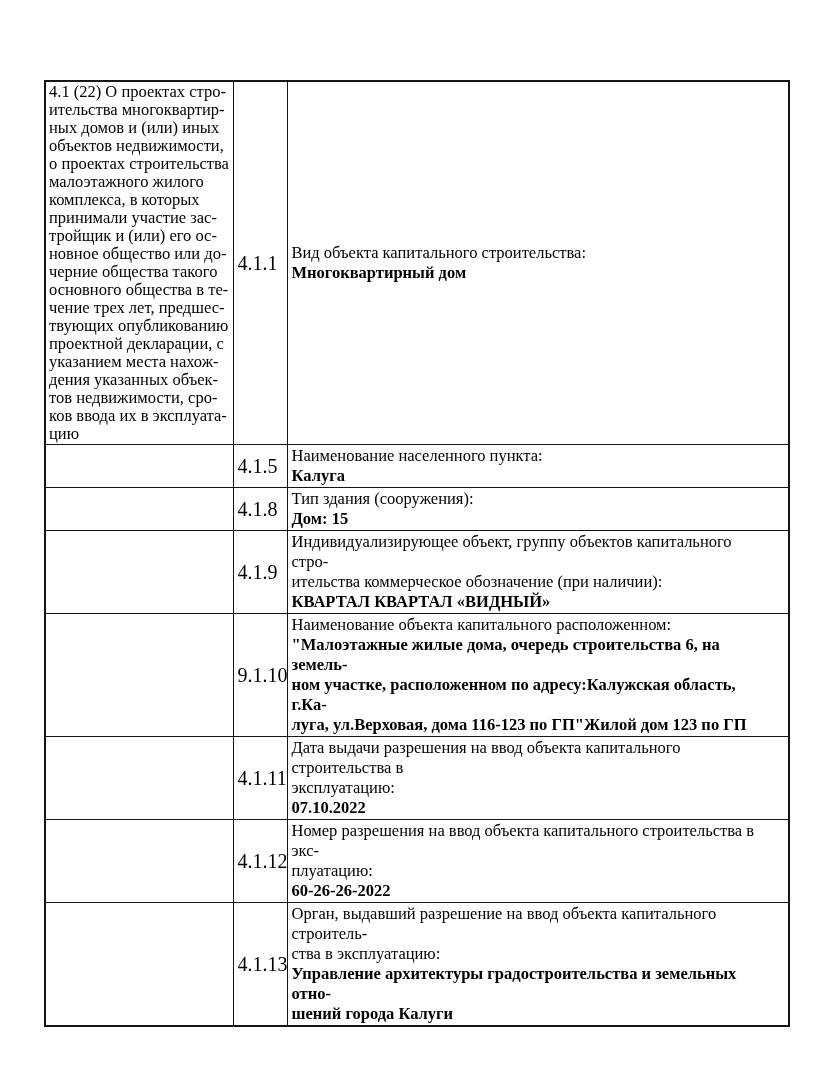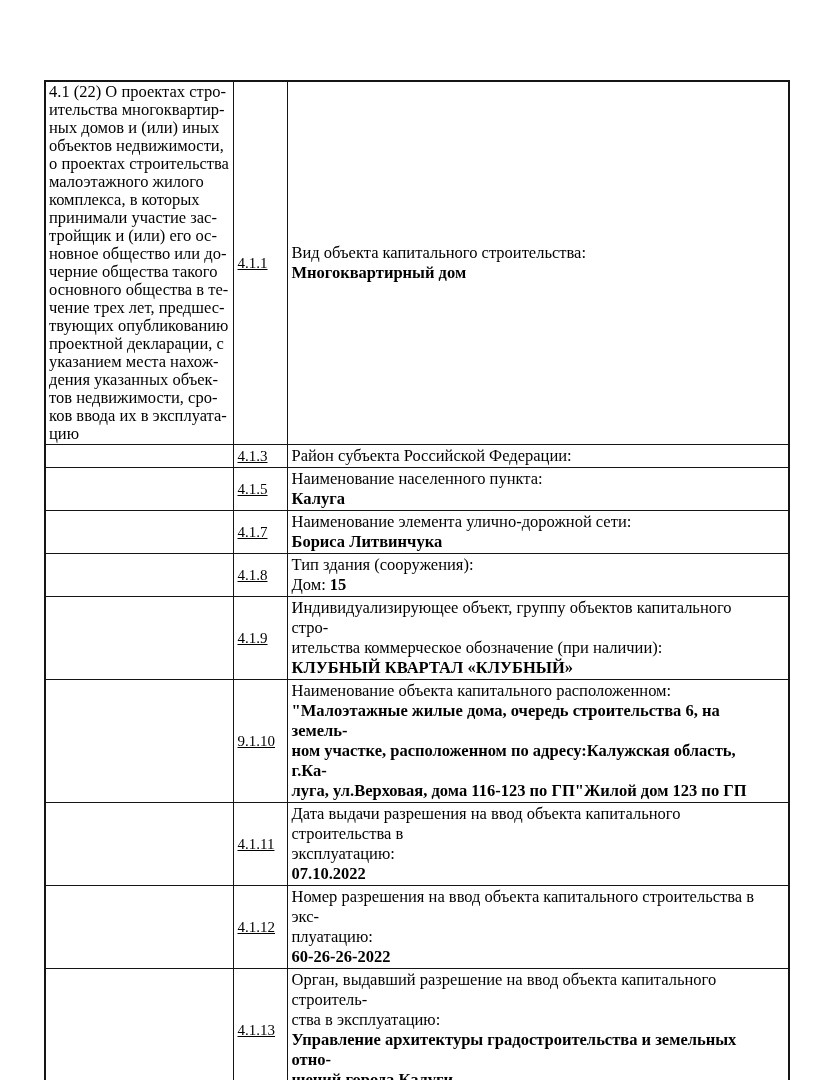--- a/index.html
+++ b/index.html
@@ -35,40 +35,39 @@
     font-size: 16.5px;
     line-height: 18px;
     padding: 1px 2px 1px 3px;
   }
   .desc-text {
     white-space: pre-line;
   }
   td.col-num {
     width: 54px;
     vertical-align: middle;
-    font-size: 15px;
+    font-size: 20px;
     line-height: 20px;
     padding: 0 2px 0 4px;
-    text-decoration: underline;
   }
   td.col-content {
     vertical-align: middle;
     font-size: 16.5px;
     line-height: 20px;
     padding: 1px 21px 1px 4px;
   }
   .field-label {
     white-space: pre-line;
   }
   .value-line {
     font-weight: bold;
     white-space: pre-line;
   }
   .value-prefix {
-    font-weight: normal;
+    font-weight: bold;
   }
 </style>
 </head>
 <body>
 
 <div class="page">
   <table class="decl">
     <tbody>
         <tr>
     <td class="col-desc">
@@ -97,66 +96,46 @@
       <span class="row-num">4.1.1</span>
     </td>
     <td class="col-content">
       <div class="field-label">Вид объекта капитального строительства:</div>
       <div class="value-line"><span class="value-prefix"></span><span class="field-value">Многоквартирный дом</span></div>
     </td>
   </tr>
         <tr>
     <td class="col-desc"></td>
     <td class="col-num">
-      <span class="row-num">4.1.3</span>
-    </td>
-    <td class="col-content">
-      <div class="field-label">Район субъекта Российской Федерации:</div>
-
-    </td>
-  </tr>
-        <tr>
-    <td class="col-desc"></td>
-    <td class="col-num">
       <span class="row-num">4.1.5</span>
     </td>
     <td class="col-content">
       <div class="field-label">Наименование населенного пункта:</div>
       <div class="value-line"><span class="value-prefix"></span><span class="field-value">Калуга</span></div>
-    </td>
-  </tr>
-        <tr>
-    <td class="col-desc"></td>
-    <td class="col-num">
-      <span class="row-num">4.1.7</span>
-    </td>
-    <td class="col-content">
-      <div class="field-label">Наименование элемента улично-дорожной сети:</div>
-      <div class="value-line"><span class="value-prefix"></span><span class="field-value">Бориса Литвинчука</span></div>
     </td>
   </tr>
         <tr>
     <td class="col-desc"></td>
     <td class="col-num">
       <span class="row-num">4.1.8</span>
     </td>
     <td class="col-content">
       <div class="field-label">Тип здания (сооружения):</div>
       <div class="value-line"><span class="value-prefix">Дом: </span><span class="field-value">15</span></div>
     </td>
   </tr>
         <tr>
     <td class="col-desc"></td>
     <td class="col-num">
       <span class="row-num">4.1.9</span>
     </td>
     <td class="col-content">
       <div class="field-label">Индивидуализирующее объект, группу объектов капитального стро-
 ительства коммерческое обозначение (при наличии):</div>
-      <div class="value-line"><span class="value-prefix"></span><span class="field-value">КЛУБНЫЙ КВАРТАЛ «КЛУБНЫЙ»</span></div>
+      <div class="value-line"><span class="value-prefix"></span><span class="field-value">КВАРТАЛ КВАРТАЛ «ВИДНЫЙ»</span></div>
     </td>
   </tr>
         <tr>
     <td class="col-desc"></td>
     <td class="col-num">
       <span class="row-num">9.1.10</span>
     </td>
     <td class="col-content">
       <div class="field-label">Наименование объекта капитального расположенном:</div>
       <div class="value-line"><span class="value-prefix"></span><span class="field-value">"Малоэтажные жилые дома, очередь строительства 6, на земель-

